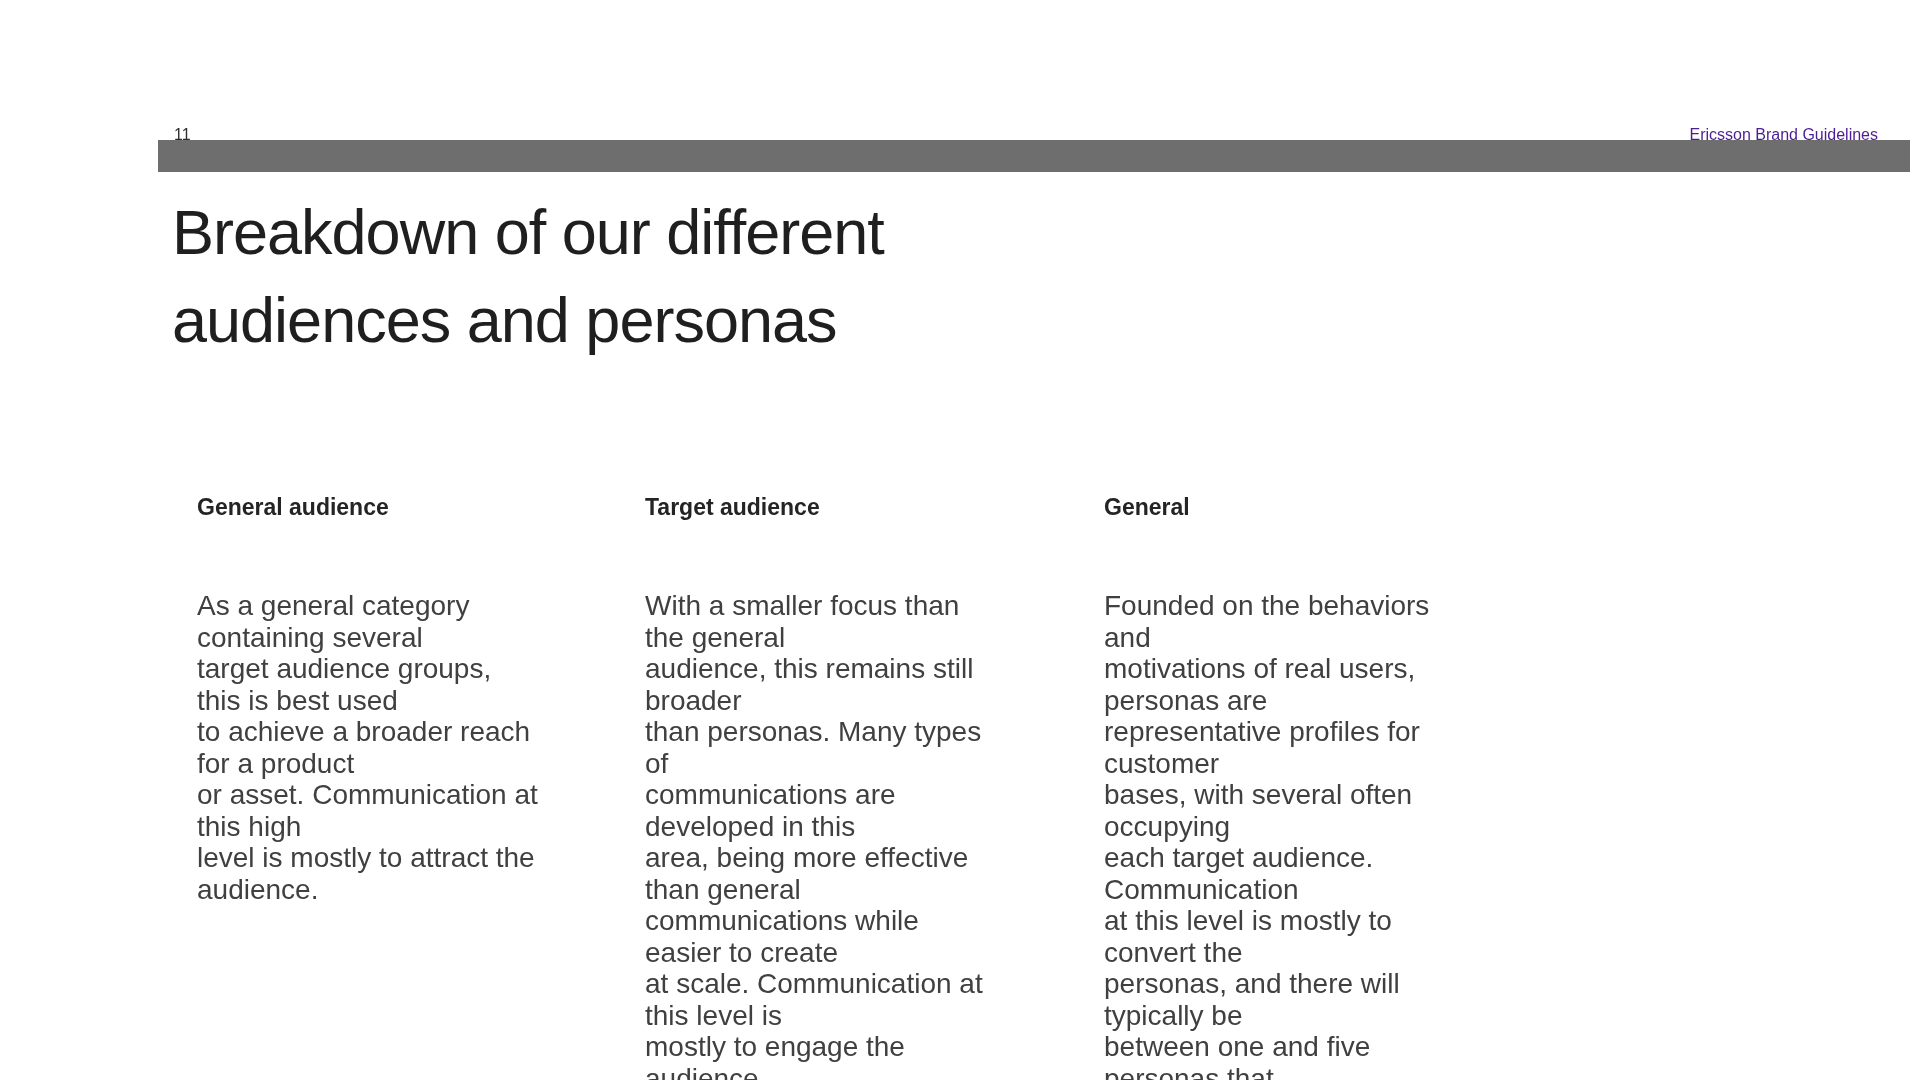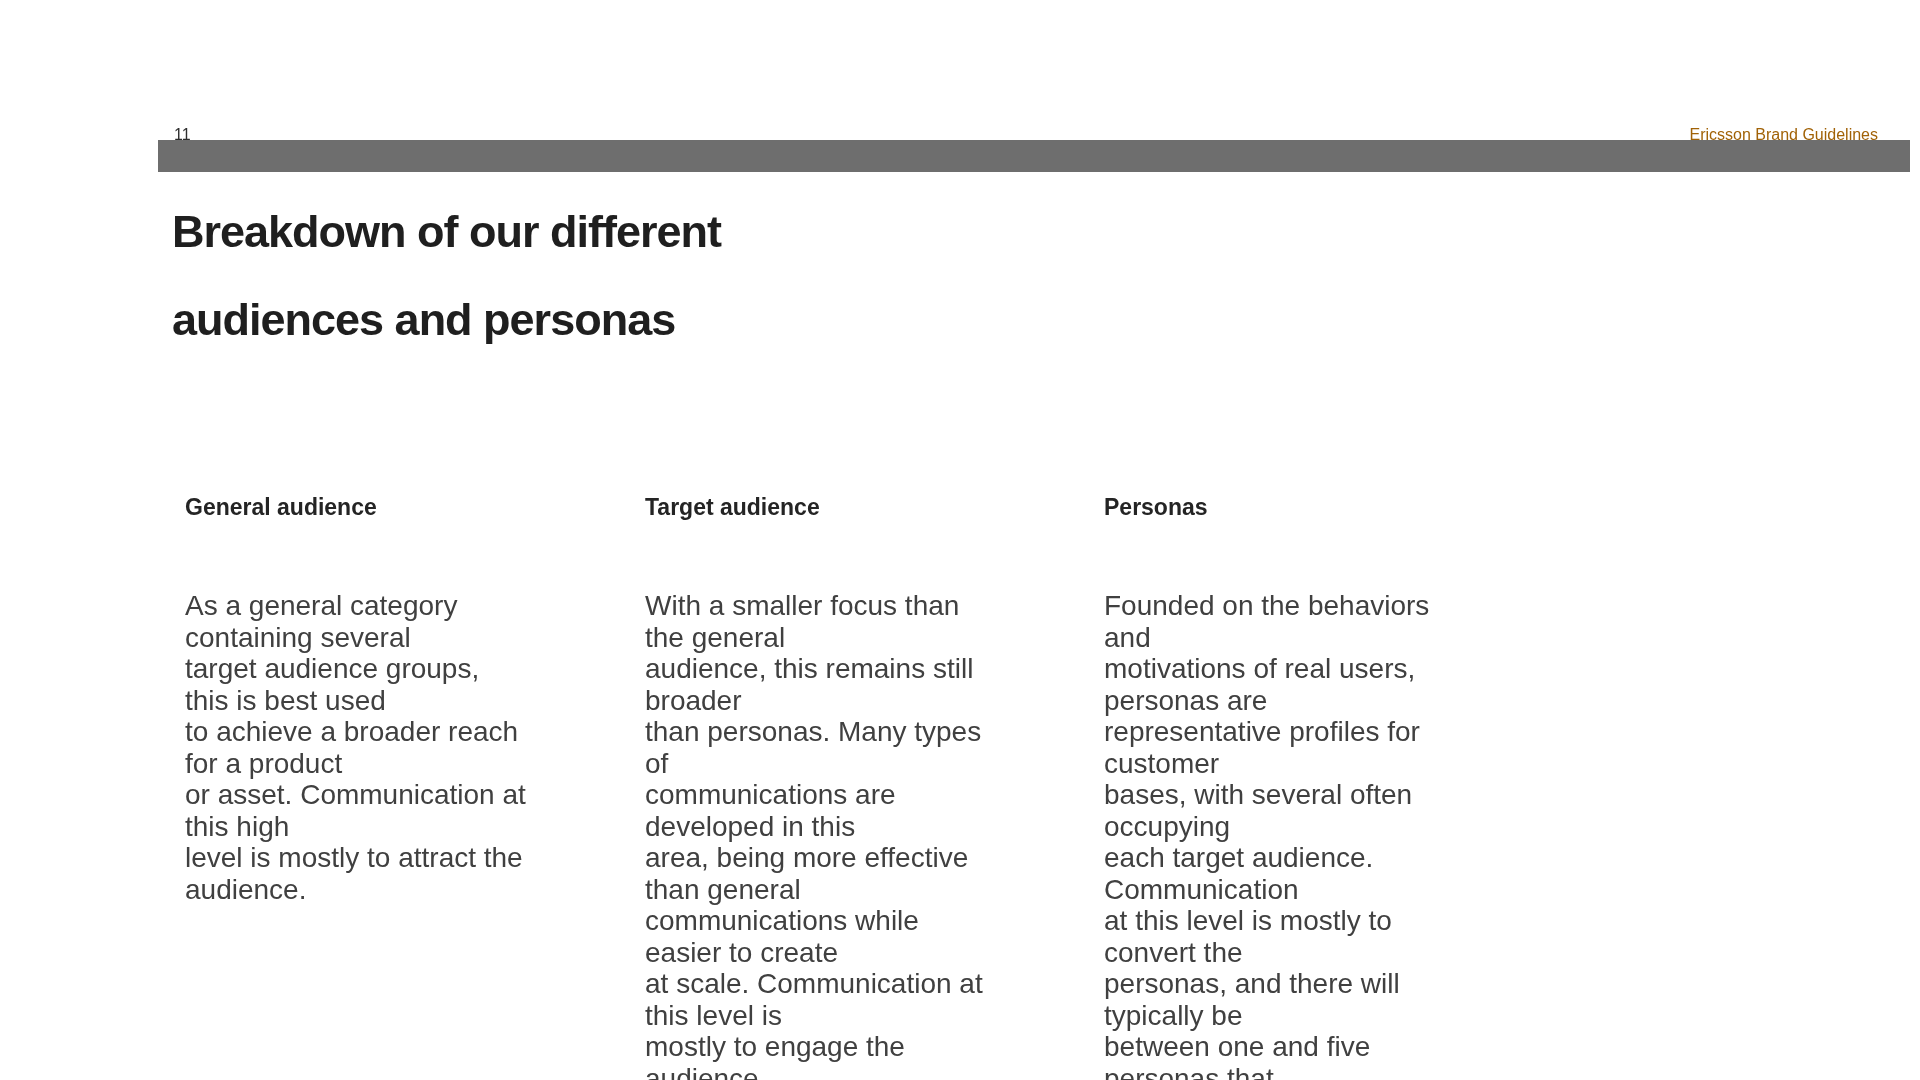--- a/index.html
+++ b/index.html
@@ -22,47 +22,47 @@
     left: 98px;
     top: 50px;
     font-size: 16px;
     color: #2e2e2e;
   }
   .header-right {
     position: absolute;
     right: 72px;
     top: 50px;
     font-size: 16px;
-    color: #a16207;
+    color: #4c1d95;
   }
   .header-rule {
     position: absolute;
     left: 98px;
     top: 80px;
     width: 1752px;
     height: 2px;
     background: #6e6e6e;
   }
   .main-title {
     position: absolute;
     left: 96px;
     top: 112px;
-    font-size: 45px;
-    font-weight: 700;
+    font-size: 63px;
+    font-weight: 400;
     line-height: 88px;
     letter-spacing: -1px;
     color: #1f1f1f;
     white-space: pre-line;
   }
   .column {
     position: absolute;
     top: 394px;
     width: 420px;
   }
-  .col-1 { left: 86px; }
+  .col-1 { left: 98px; }
   .col-2 { left: 546px; }
   .col-3 { left: 1005px; }
   .column h3 {
     font-size: 23px;
     font-weight: bold;
     color: #242424;
     line-height: 28px;
     margin-bottom: 37px;
   }
   .column p {
@@ -111,21 +111,21 @@
 audience, this remains still broader
 than personas. Many types of
 communications are developed in this
 area, being more effective than general
 communications while easier to create
 at scale. Communication at this level is
 mostly to engage the audience.</p>
   </div>
 
   <div class="column col-3">
-    <h3>Personas</h3>
+    <h3>General</h3>
     <p>Founded on the behaviors and
 motivations of real users, personas are
 representative profiles for customer
 bases, with several often occupying
 each target audience. Communication
 at this level is mostly to convert the
 personas, and there will typically be
 between one and five personas that
 make up a target audience.</p>
   </div>

